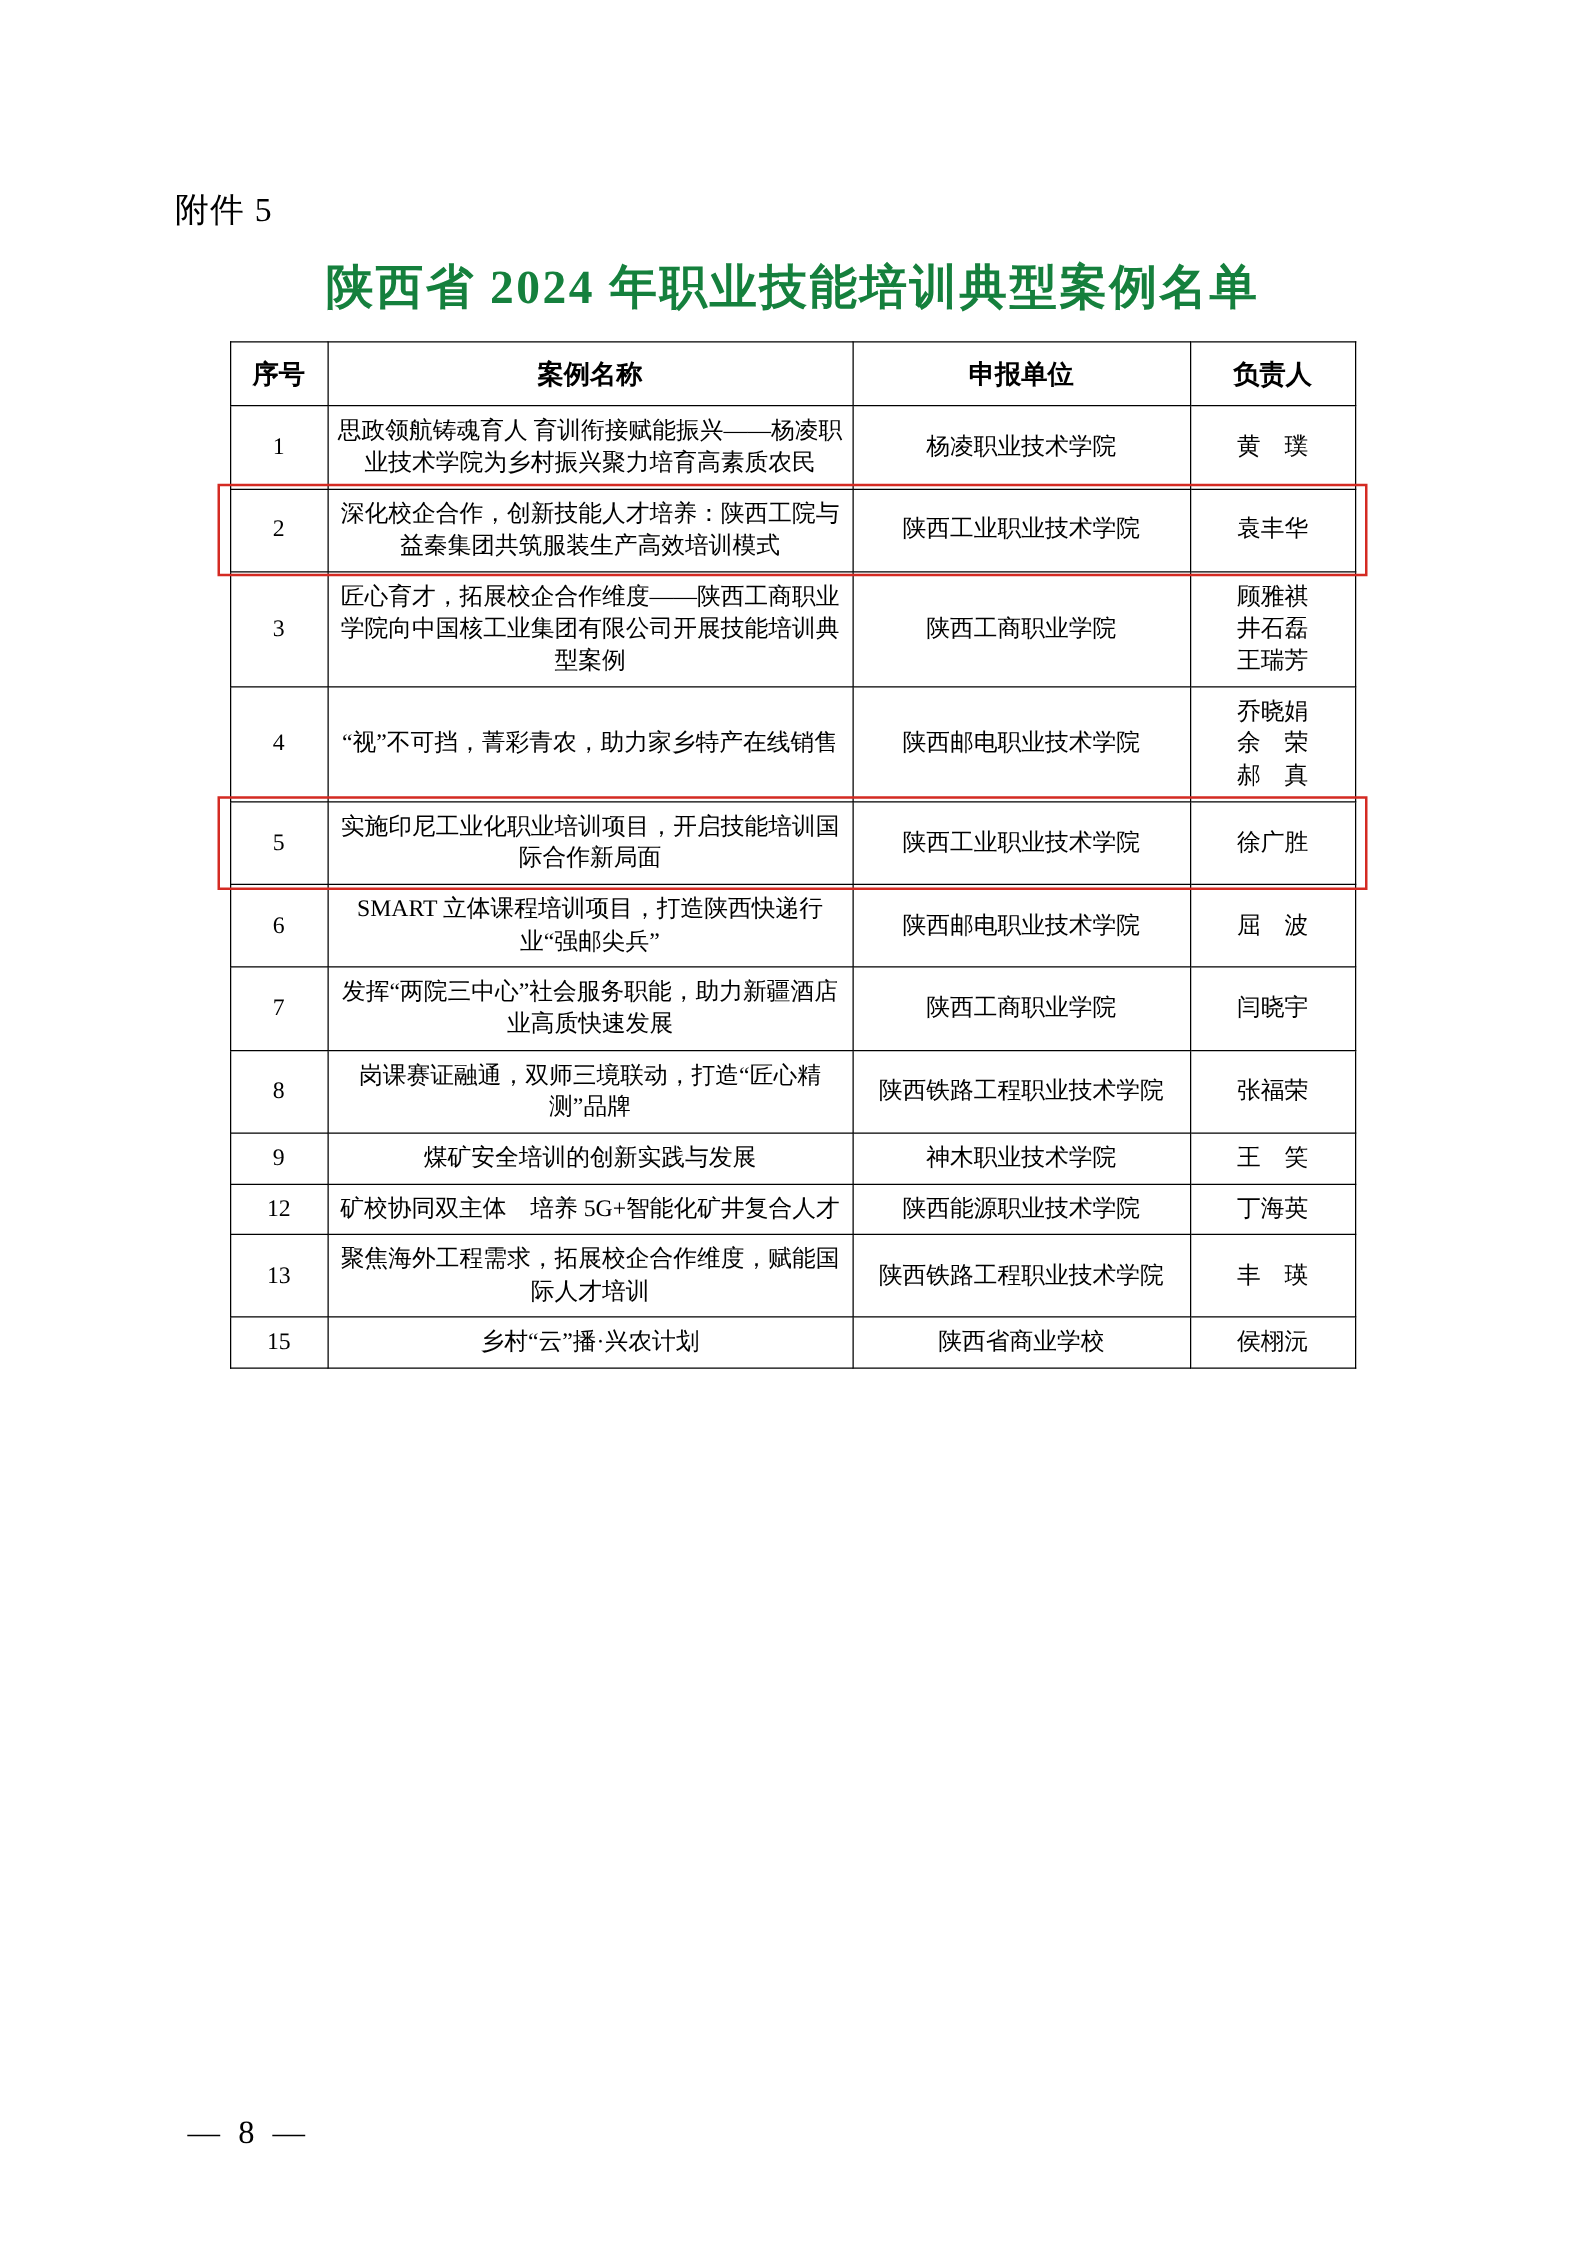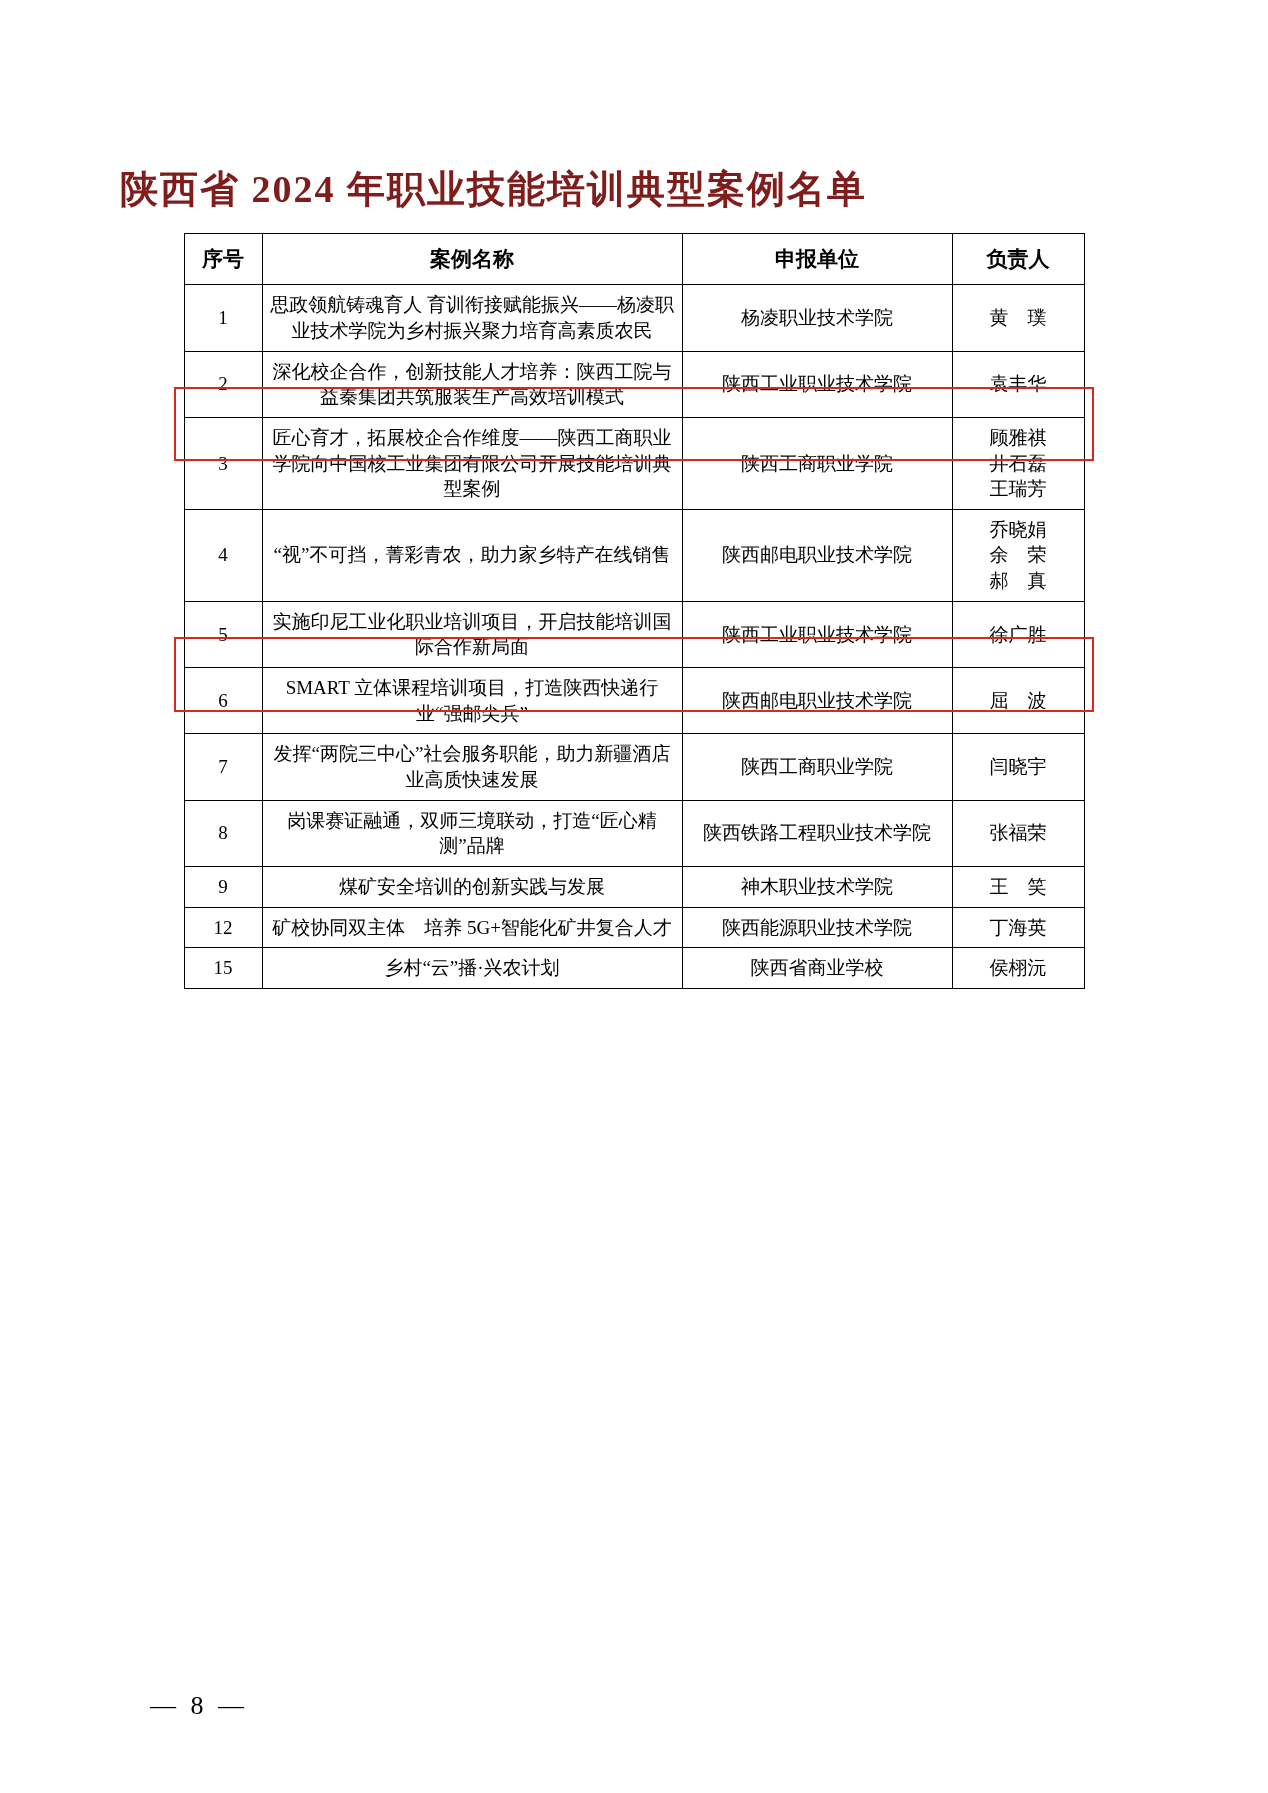--- a/index.html
+++ b/index.html
@@ -24,25 +24,26 @@
     padding: 150px 120px 0 120px;
   }
   .attachment-label {
     font-size: 27px;
     font-family: "Liberation Serif", "DejaVu Serif", serif;
     letter-spacing: 1px;
     margin: 0 0 18px 20px;
     color: #000;
   }
   .doc-title {
+    text-align: center;
     font-size: 38px;
     font-weight: bold;
     letter-spacing: 2px;
     margin: 14px 0 18px 0;
-    color: #7f1d1d;
+    color: #15803d;
     font-family: "Liberation Serif", "DejaVu Serif", serif;
   }
   table.list-table {
     border-collapse: collapse;
     width: 900px;
     margin: 12px auto;
     table-layout: fixed;
   }
   table.list-table th,
   table.list-table td {
@@ -94,20 +95,21 @@
     top: 685px;
     width: 980px;
     height: 72px;
   }
 </style>
 </head>
 <body>
 
 <div class="page">
 
+  <div class="attachment-label">附件 5</div>
 
   <div class="doc-title">陕西省 2024 年职业技能培训典型案例名单</div>
 
   <table class="list-table">
     <colgroup>
       <col class="c-index">
       <col class="c-name">
       <col class="c-unit">
       <col class="c-owner">
     </colgroup>
@@ -178,20 +180,26 @@
           <td class="unit">神木职业技术学院</td>
           <td class="owner">王　笑</td>
         </tr>
         <tr>
           <td class="idx">12</td>
           <td class="name">矿校协同双主体　培养 5G+智能化矿井复合人才</td>
           <td class="unit">陕西能源职业技术学院</td>
           <td class="owner">丁海英</td>
         </tr>
         <tr>
+          <td class="idx">13</td>
+          <td class="name">聚焦海外工程需求，拓展校企合作维度，赋能国际人才培训</td>
+          <td class="unit">陕西铁路工程职业技术学院</td>
+          <td class="owner">丰　瑛</td>
+        </tr>
+        <tr>
           <td class="idx">15</td>
           <td class="name">乡村“云”播·兴农计划</td>
           <td class="unit">陕西省商业学校</td>
           <td class="owner">侯栩沅</td>
         </tr>
       </tbody>
   </table>
 
   <div class="footer-page">— 8 —</div>
 

